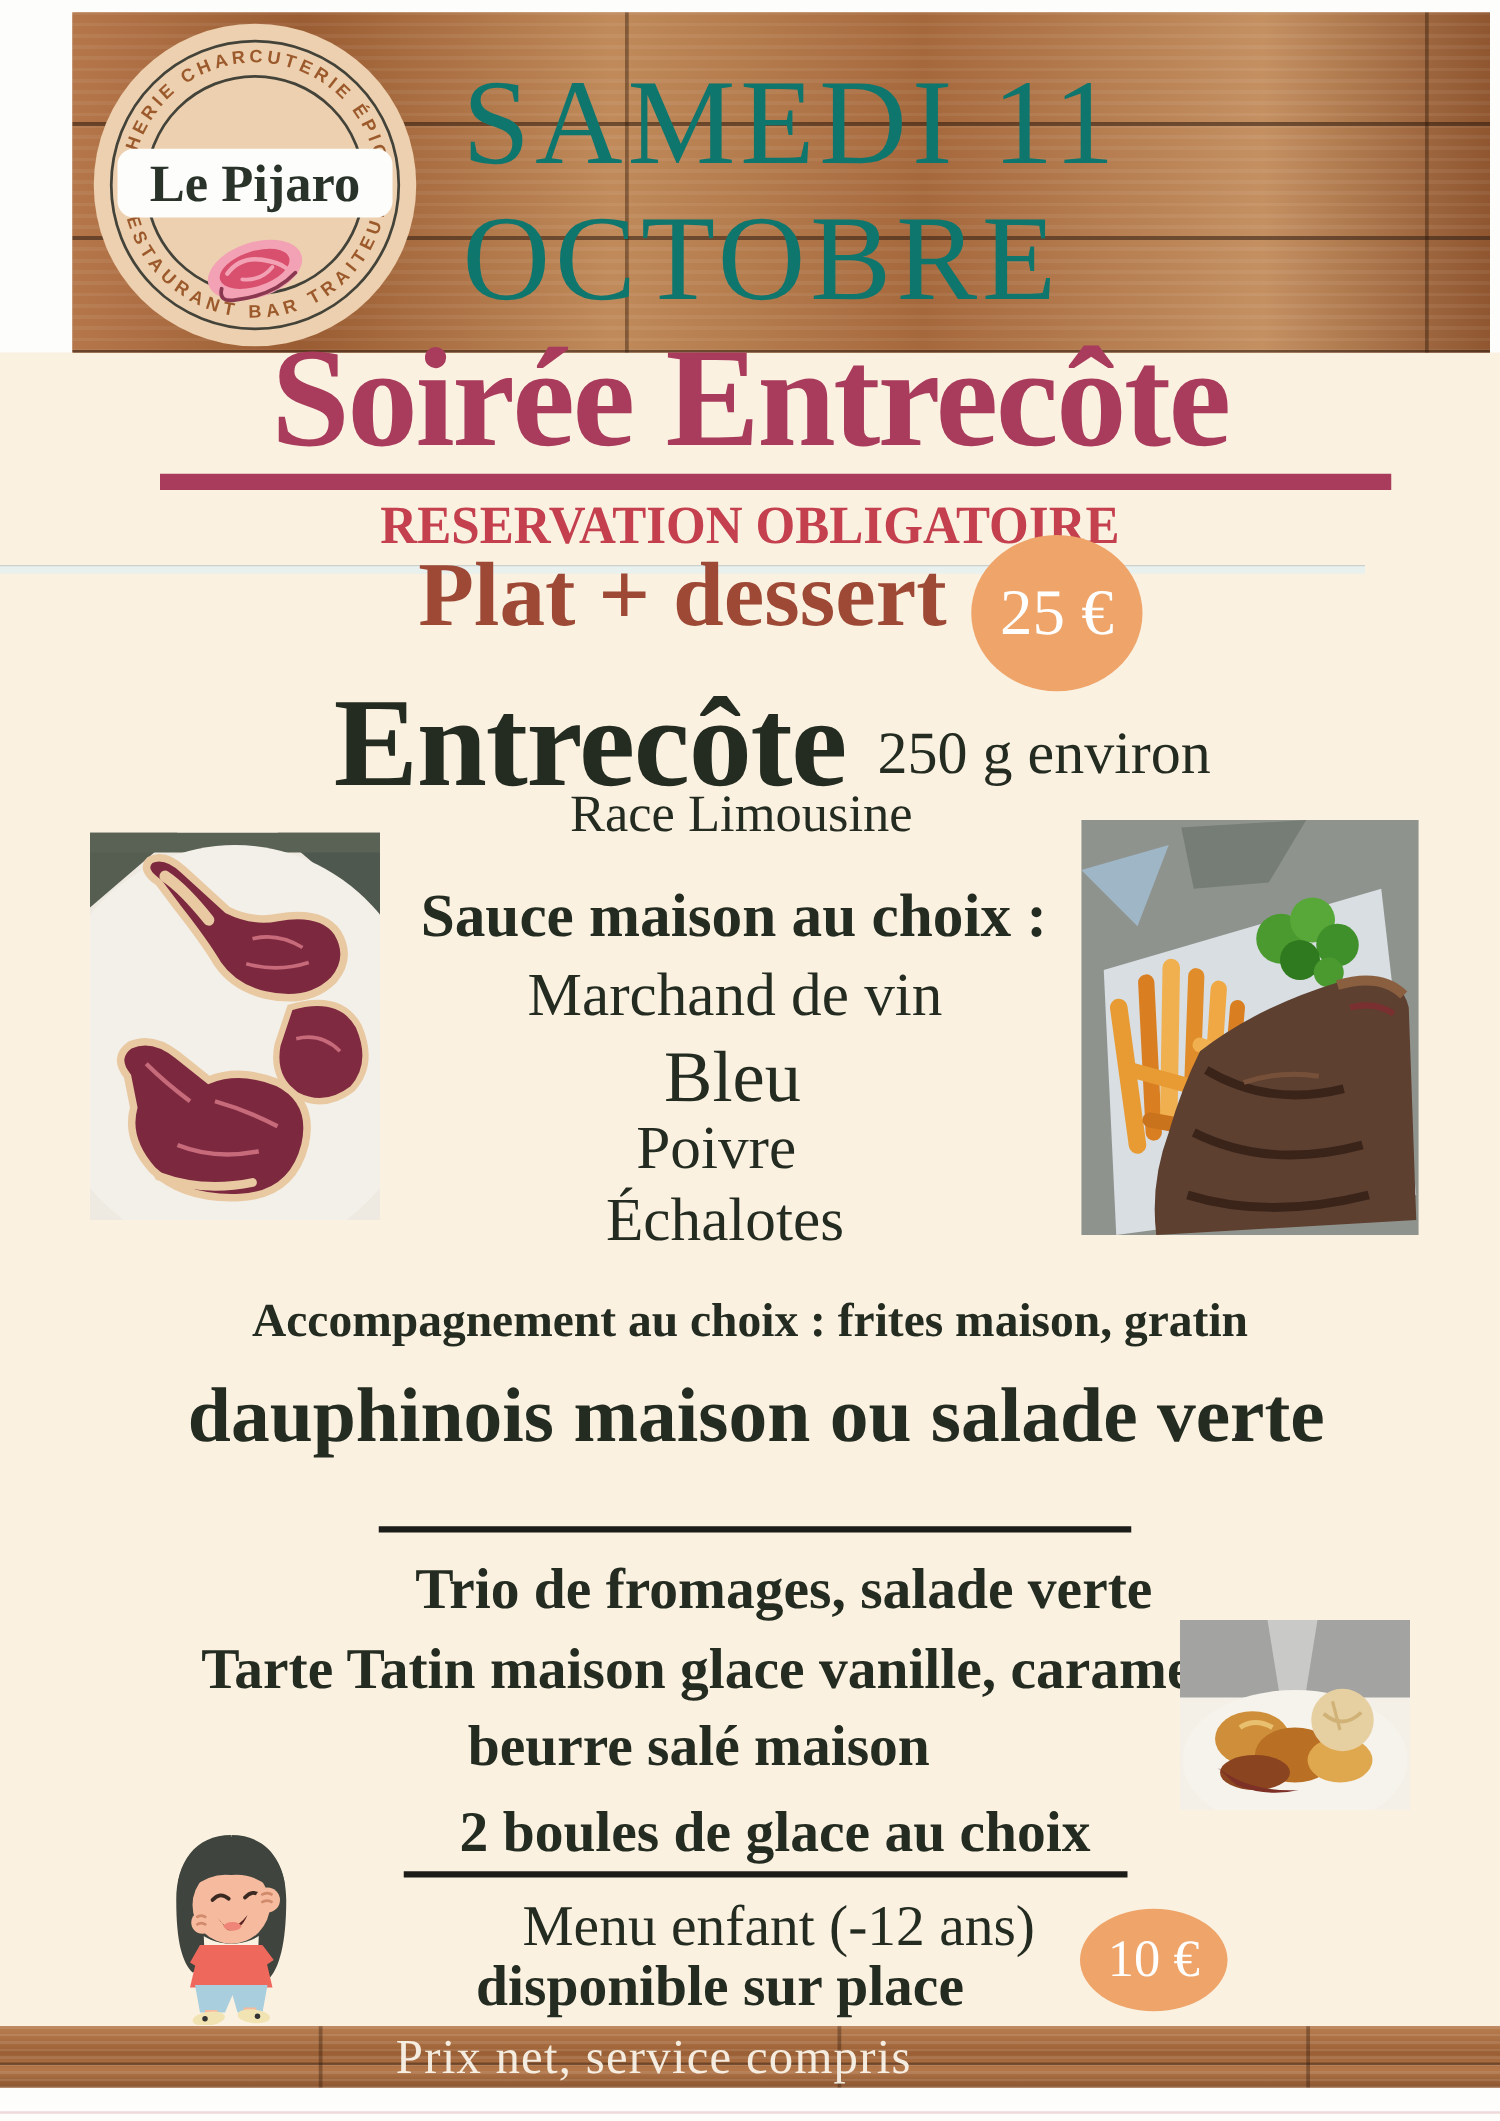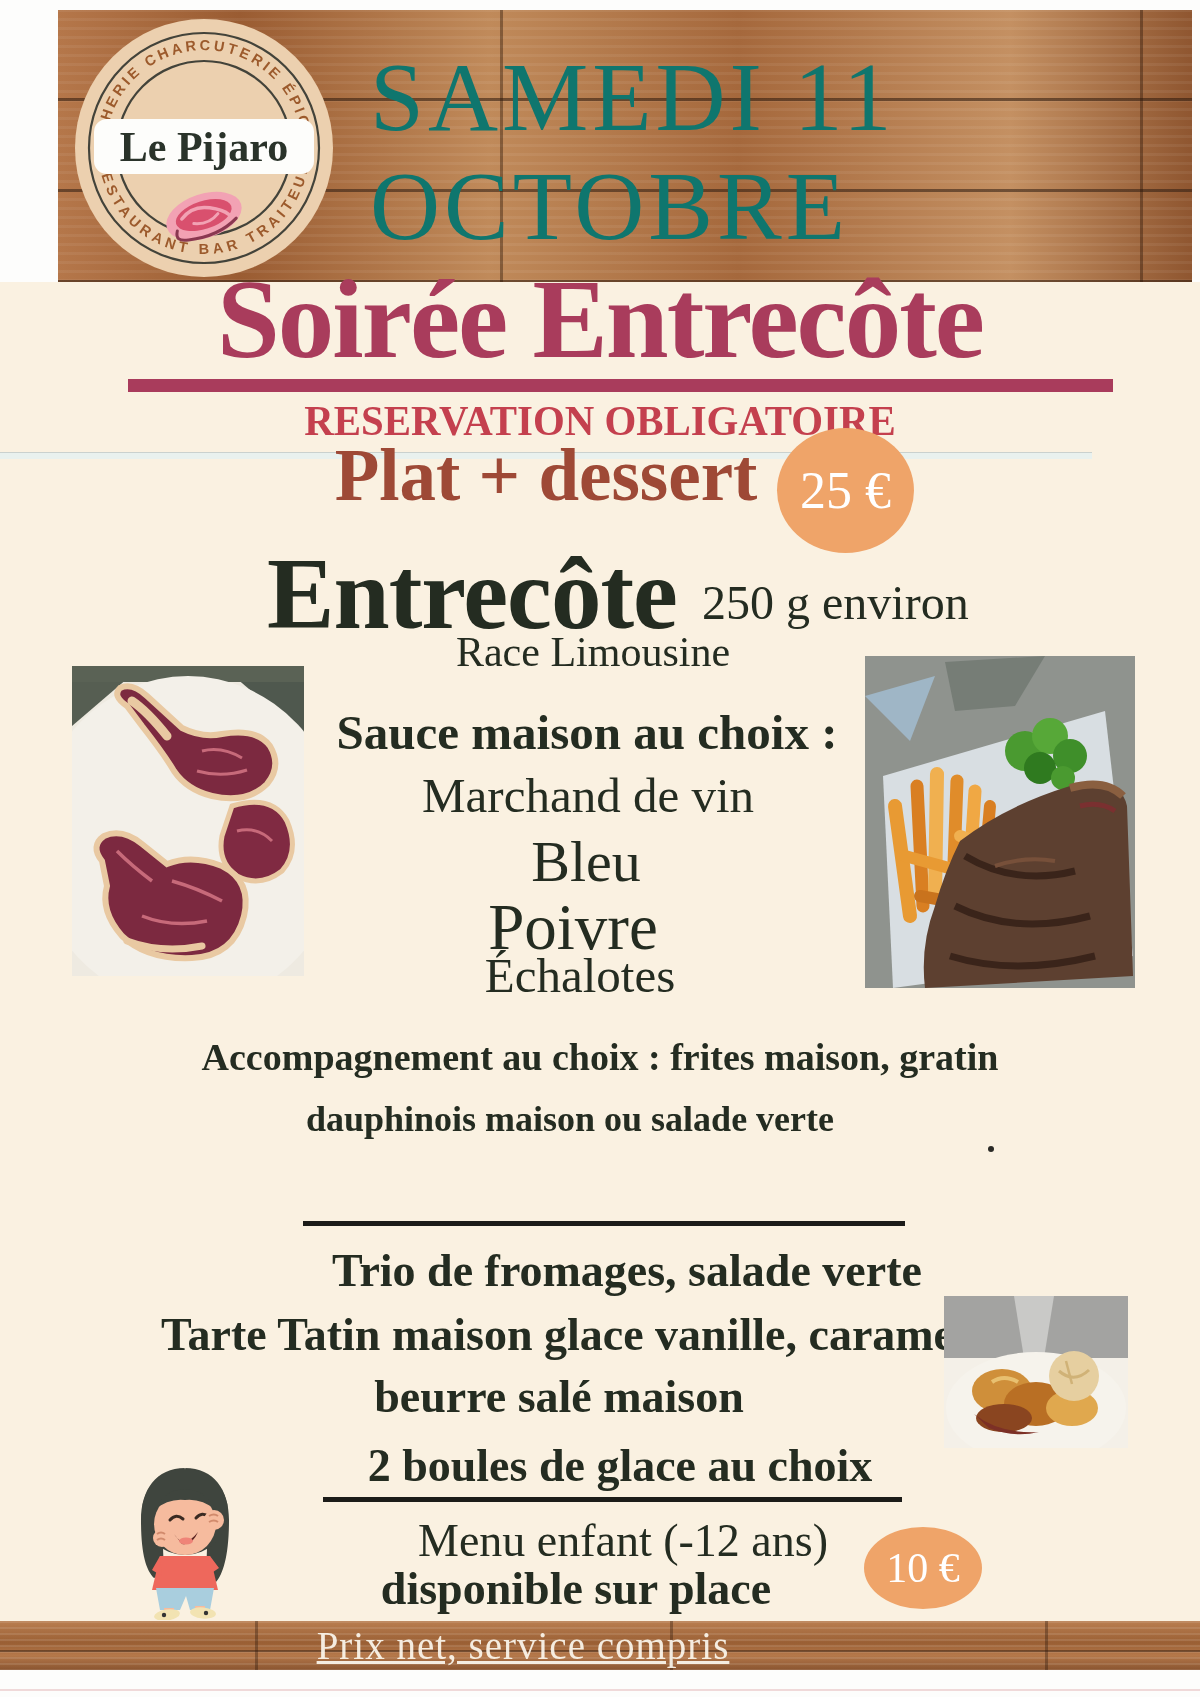--- a/index.html
+++ b/index.html
@@ -142,25 +142,25 @@
     <path d="M205,132 Q240,122 258,140" stroke="#8a5f40" stroke-width="8" fill="none"></path>
     <path d="M100,200 Q150,230 210,215 M90,250 Q150,280 225,260 M85,300 Q150,320 230,300" stroke="#3a241a" stroke-width="7" fill="none"></path>
     <path d="M215,150 Q235,145 250,155" stroke="#7a3030" stroke-width="5" fill="none"></path>
     <path d="M130,210 Q160,200 190,205" stroke="#77503a" stroke-width="4" fill="none"></path>
   </g>
 </svg>
 
 <div class="line" style="left:287px;top:707px;width:600px;font-size:49px;font-weight:700;">Sauce maison au choix :</div>
 <div class="line" style="left:288px;top:770px;width:600px;font-size:49px;">Marchand de vin</div>
 <div class="line" style="left:286px;top:831px;width:600px;font-size:58px;">Bleu</div>
-<div class="line" style="left:273px;top:892px;width:600px;font-size:65px;">Poivre</div>
+<div class="line" style="left:273px;top:892px;width:600px;font-size:49px;">Poivre</div>
 <div class="line" style="left:280px;top:950px;width:600px;font-size:49px;">Échalotes</div>
 
 <div class="line" style="left:0;top:1037px;width:1200px;font-size:38px;font-weight:700;">Accompagnement au choix : frites maison, gratin</div>
-<div class="line" style="left:0;top:1100px;width:1140px;font-size:36px;font-weight:700;">dauphinois maison ou salade verte</div>
+<div class="line" style="left:0;top:1100px;width:1140px;font-size:62px;font-weight:700;padding-left:35px;">dauphinois maison ou salade verte</div>
 <div class="dot" style="left:988px;top:1146px;"></div>
 
 <div class="divider" style="left:303px;top:1221px;width:602px;"></div>
 
 <div class="line" style="left:327px;top:1246px;width:600px;font-size:46px;font-weight:700;">Trio de fromages, salade verte</div>
 <div class="line" style="left:161px;top:1310px;width:800px;font-size:46px;font-weight:700;">Tarte Tatin maison glace vanille, caramel</div>
 <div class="line" style="left:259px;top:1372px;width:600px;font-size:46px;font-weight:700;">beurre salé maison</div>
 
 <svg class="photo" style="left:944px;top:1296px;" width="184" height="152" viewBox="0 0 184 152" preserveAspectRatio="none">
   <rect width="184" height="152" fill="#f4f0e8"></rect>
@@ -215,14 +215,14 @@
 <div class="line" style="left:276px;top:1564px;width:600px;font-size:46px;font-weight:700;">disponible sur place</div>
 <div class="badge" style="left:864px;top:1527px;width:118px;height:82px;font-size:42px;">
   <span>10 €</span>
 </div>
 
 <div class="abs wood-footer"></div>
 <div class="abs wf-line"></div>
 <div class="abs wf-seam" style="left:255px;"></div>
 <div class="abs wf-seam" style="left:670px;"></div>
 <div class="abs wf-seam" style="left:1045px;"></div>
-<div class="line prix" style="left:0;top:1625px;width:1046px;text-decoration:underline;">Prix net, service compris</div>
+<div class="line prix" style="left:0;top:1625px;width:1046px;">Prix net, service compris</div>
 <div class="abs pink-line"></div>
 
 </body></html>

